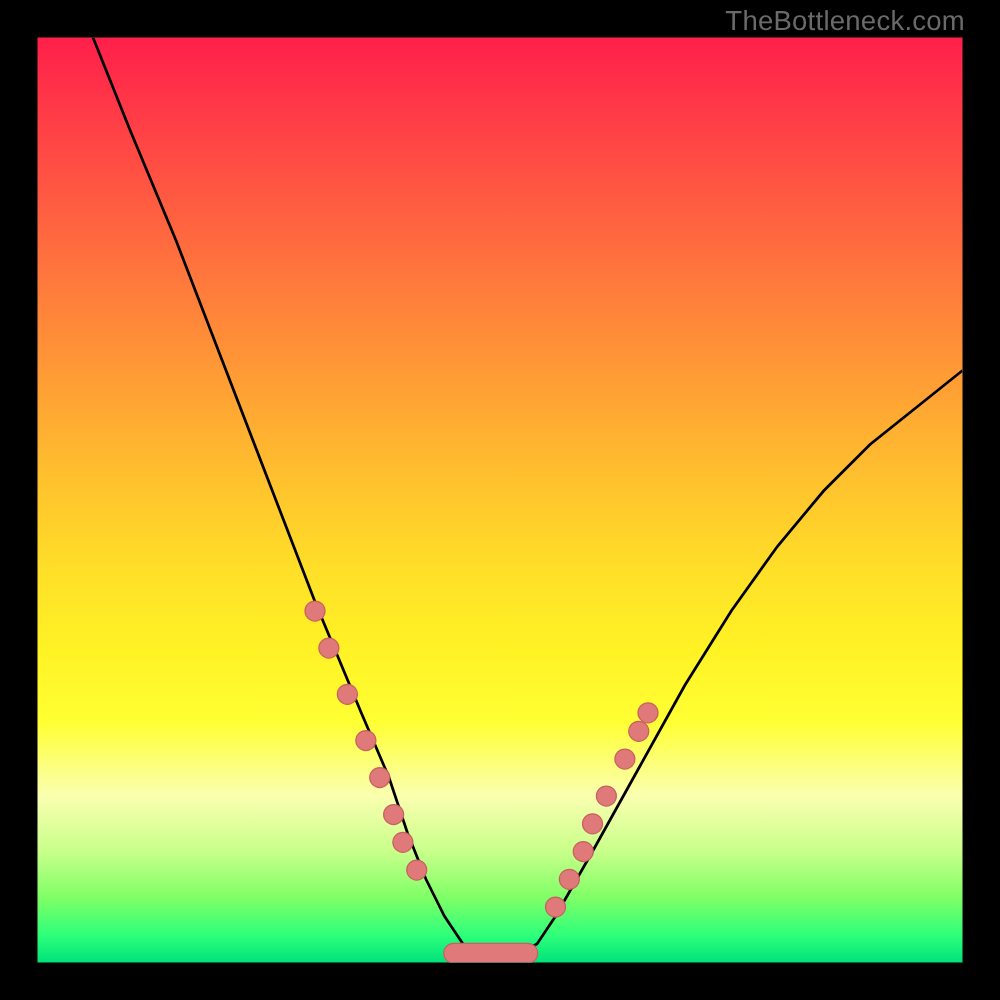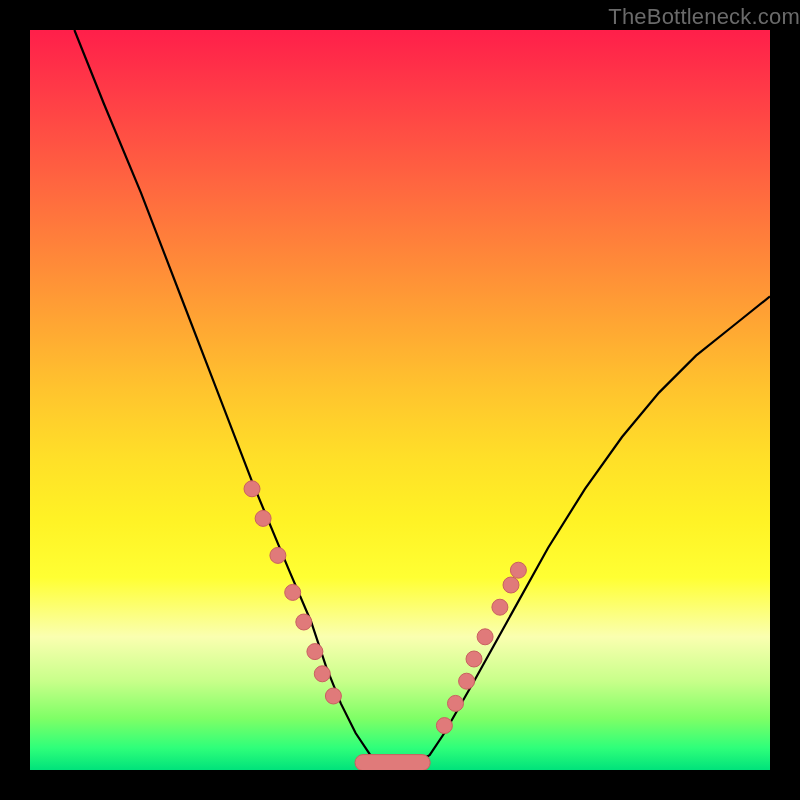--- a/index.html
+++ b/index.html
@@ -38,21 +38,21 @@
       #faffb0 82%,
       #c8ff8a 88%,
       #7fff66 93%,
       #2fff7a 97%,
       #00e27b 100%
     );
   }
   .watermark {
     position: absolute;
     top: 4px;
-    right: 0;
+    right: 28px;
     color: #6a6a6a;
     font-size: 22px;
     letter-spacing: 0.2px;
     text-align: center;
     font-weight: 400;
   }
   svg.curve {
     position: absolute;
     top: 0;
     left: 0;

